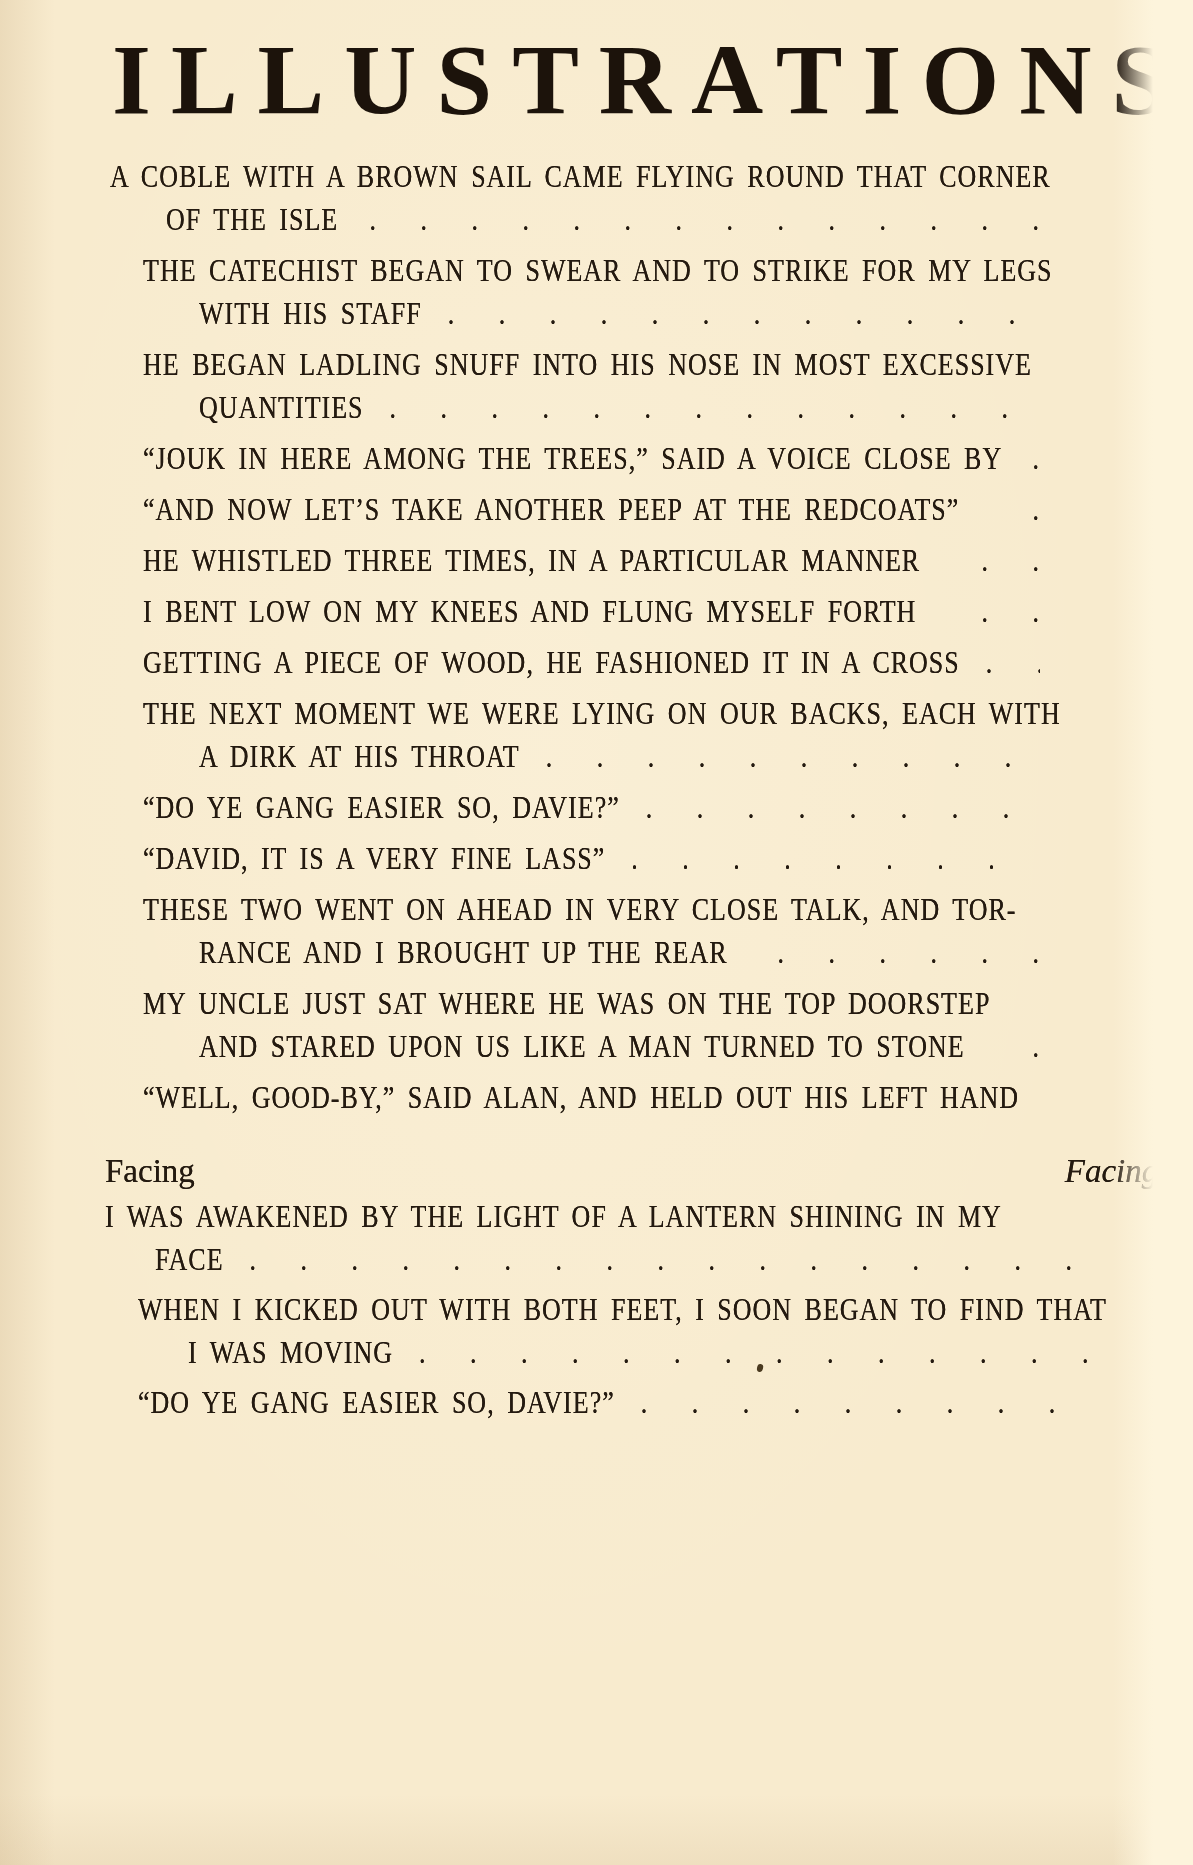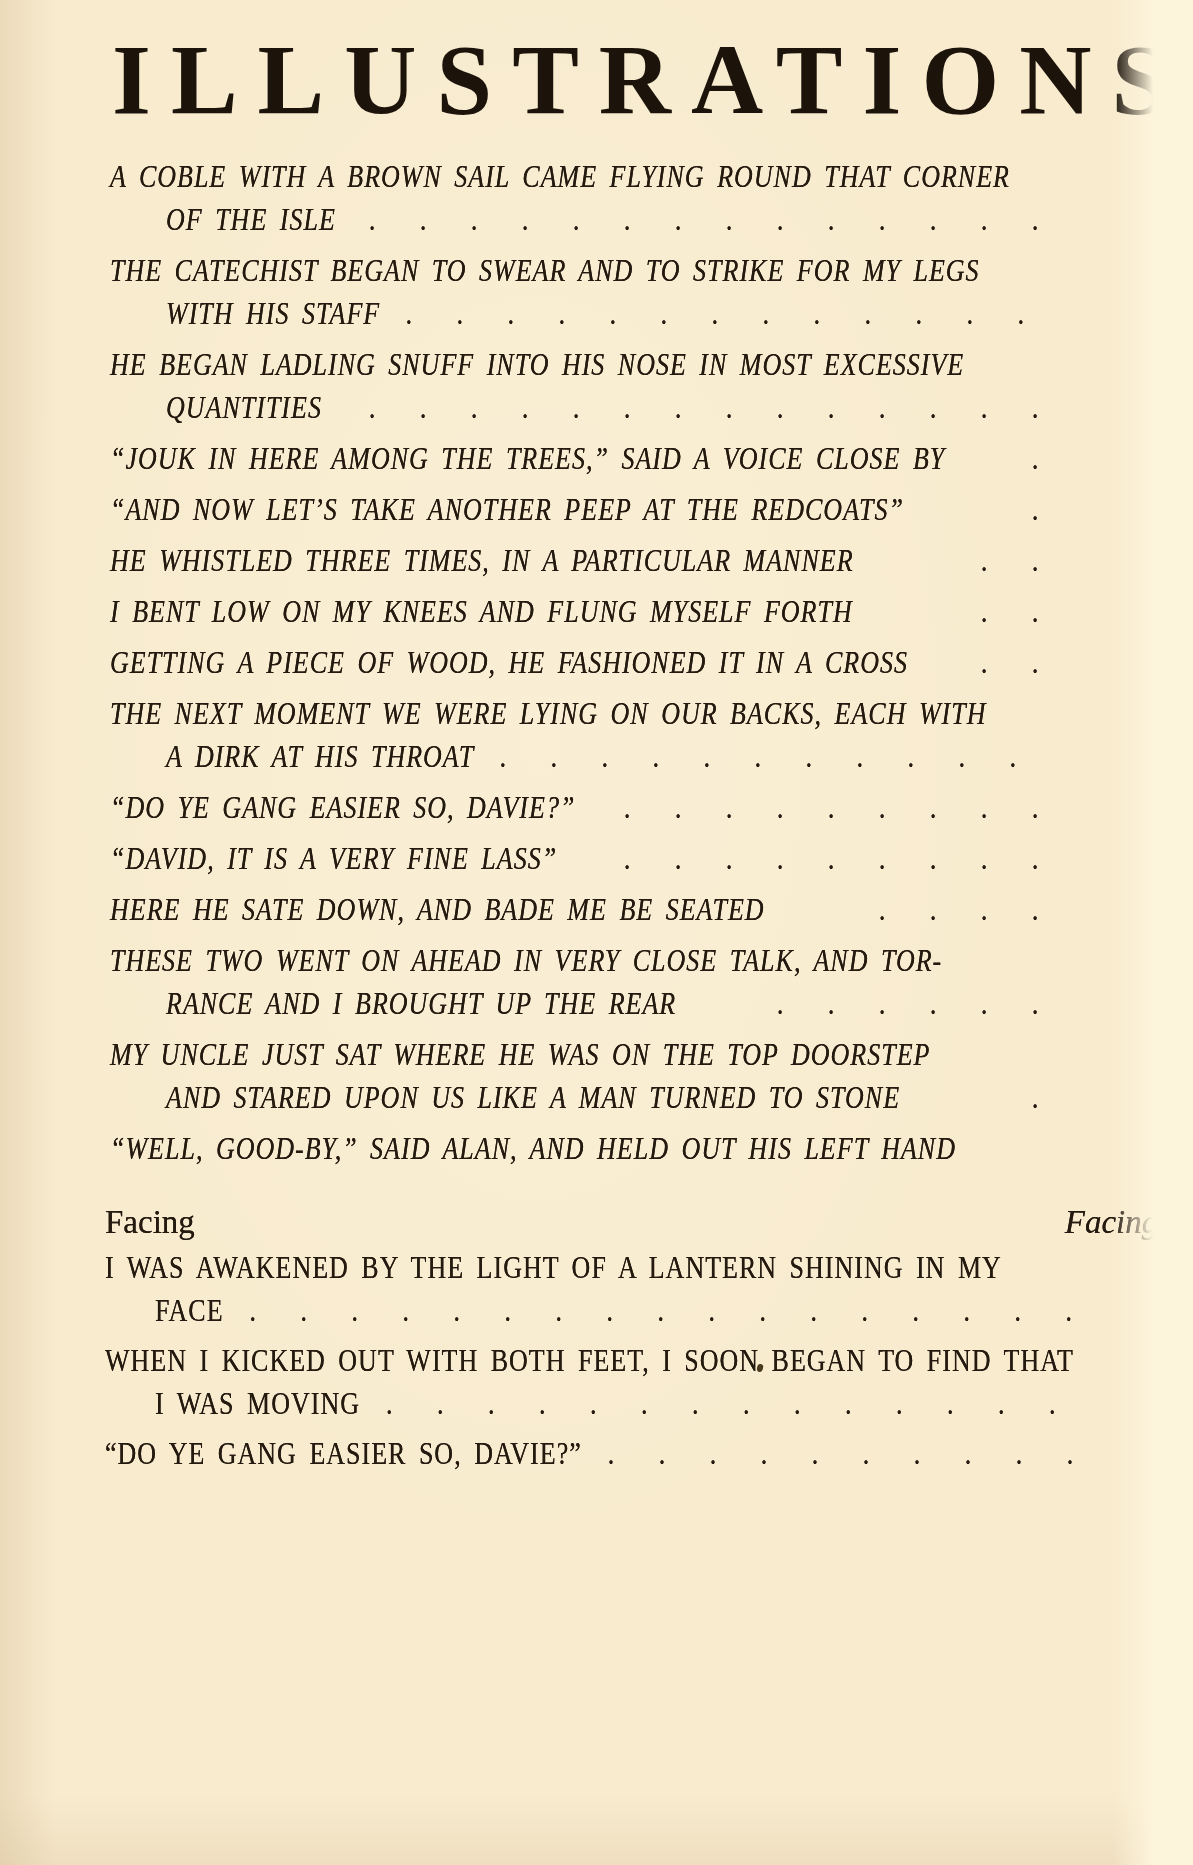--- a/index.html
+++ b/index.html
@@ -41,26 +41,25 @@
     letter-spacing: 20px;
     white-space: nowrap;
     color: #1c130b;
   }
   .entries {
     position: relative;
     z-index: 1;
   }
   .entries.main {
     margin: 34px 153px 0 110px;
-    font-style: italic;
   }
   .entries.colored {
     margin: 12px 105px 0 105px;
   }
-  .entry + .entry { margin-top: 8px; }
+  .entry + .entry { margin-top: 8px; margin-left: 33px; }
   .entries.colored .entry + .entry { margin-top: 7px; }
   .entry-line {
     display: flex;
     align-items: baseline;
     height: 43px;
     font-size: 26px;
     letter-spacing: 1px;
     word-spacing: 5px;
     white-space: nowrap;
     transform: scaleY(1.25);
@@ -201,26 +200,20 @@
         </div>
       </div>
       <div class="entry">
         <div class="entry-line">
           <span class="entry-text">“DAVID, IT IS A VERY FINE LASS”</span>
           <span class="dots">. . . . . . . . .</span>
         </div>
       </div>
       <div class="entry">
         <div class="entry-line">
-          <span class="entry-text">HERE HE SATE DOWN, AND BADE ME BE SEATED</span>
-          <span class="dots">. . . .</span>
-        </div>
-      </div>
-      <div class="entry">
-        <div class="entry-line">
           <span class="entry-text">THESE TWO WENT ON AHEAD IN VERY CLOSE TALK, AND TOR-</span>
         </div>
         <div class="entry-line indent">
           <span class="entry-text">RANCE AND I BROUGHT UP THE REAR</span>
           <span class="dots">. . . . . .</span>
         </div>
       </div>
       <div class="entry">
         <div class="entry-line">
           <span class="entry-text">MY UNCLE JUST SAT WHERE HE WAS ON THE TOP DOORSTEP</span>

